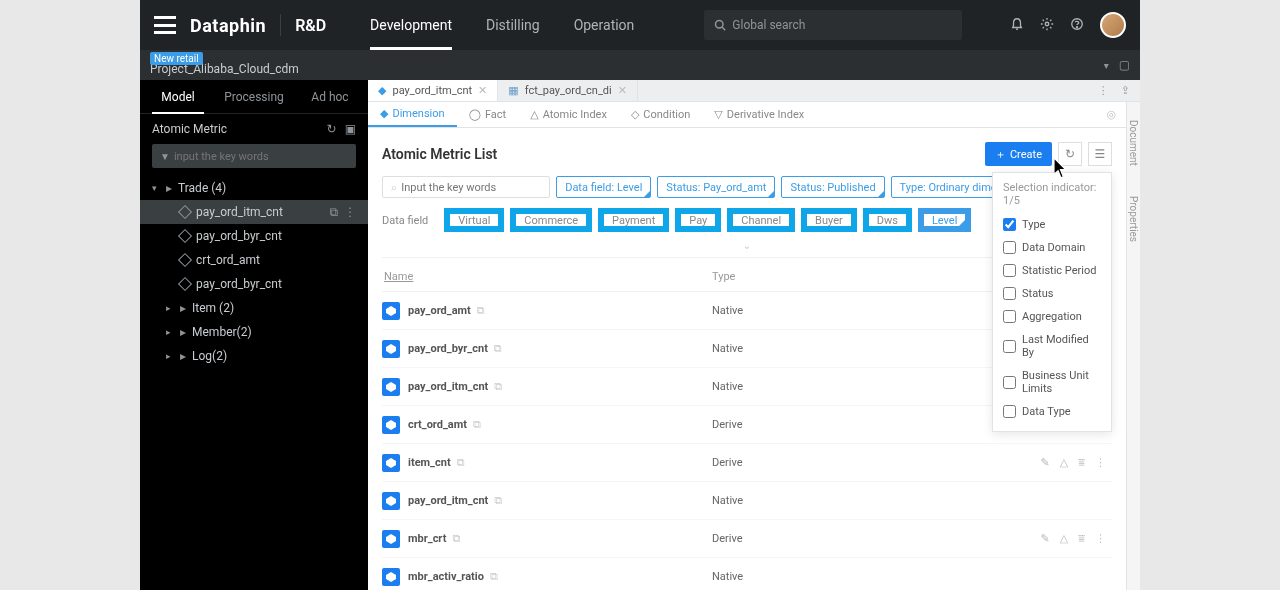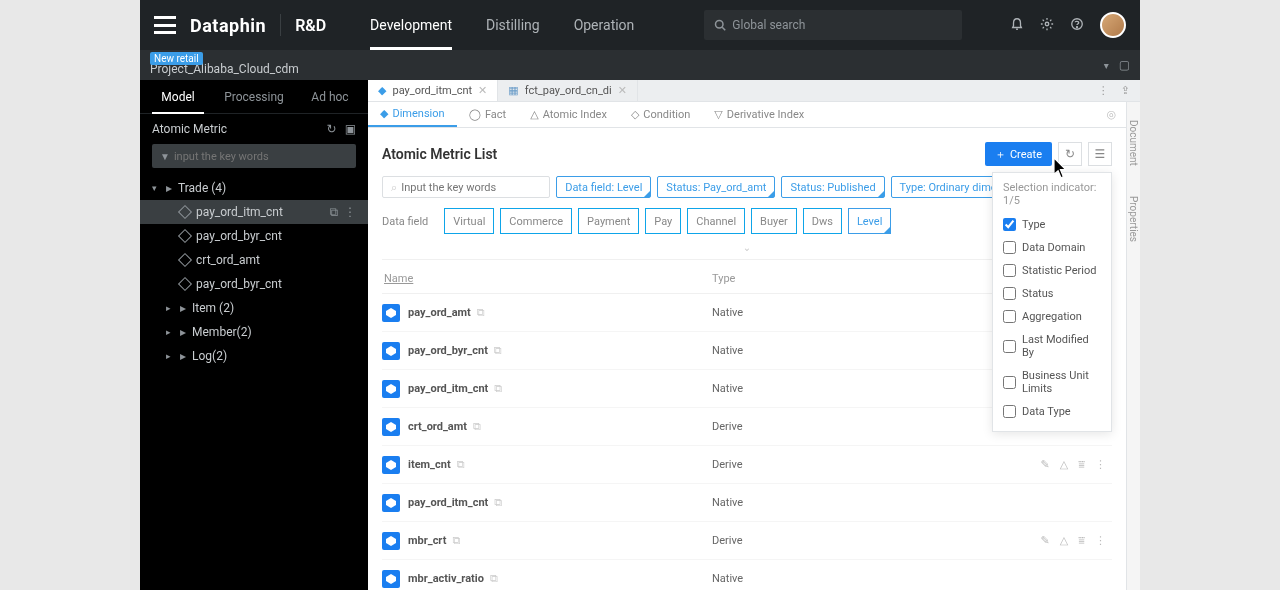--- a/index.html
+++ b/index.html
@@ -80,21 +80,21 @@
 .sq-btn { width: 24px; height: 24px; border: 1px solid #dcdfe2; background: #fff; margin-left: 6px; display: flex; align-items: center; justify-content: center; color: #888; cursor: pointer; font-size: 12px; }
 
 .filters-row { display: flex; align-items: center; gap: 6px; font-size: 11px; margin-bottom: 10px; }
 .kwinput { border: 1px solid #dcdfe2; height: 22px; padding: 0 8px; display: flex; align-items: center; flex: 0 0 124px; color: #bbb; border-radius: 2px; }
 .kwinput input { border: none; outline: none; font-size: 11px; flex: 1; margin-left: 4px; }
 .chip { border: 1px solid #3b9de8; color: #3b9de8; height: 22px; padding: 0 8px; display: flex; align-items: center; position: relative; border-radius: 2px; cursor: pointer; }
 .chip::after { content: ""; position: absolute; right: 0; bottom: 0; width: 0; height: 0; border-style: solid; border-width: 0 0 6px 6px; border-color: transparent transparent #3b9de8 transparent; }
 
 .datafield-row { display: flex; align-items: center; gap: 6px; font-size: 11px; margin-bottom: 8px; }
 .df-label { color: #888; margin-right: 10px; }
-.tag { border: 1px solid #0ea5e9; color: #888; height: 16px; padding: 12px 8px; display: flex; align-items: center; cursor: pointer; }
+.tag { border: 6px solid #0ea5e9; color: #888; height: 16px; padding: 6px 8px; display: flex; align-items: center; cursor: pointer; }
 .tag.sel { border-color: #3b9de8; color: #3b9de8; position: relative; }
 .tag.sel::after { content: ""; position: absolute; right: 0; bottom: 0; width: 0; height: 0; border-style: solid; border-width: 0 0 6px 6px; border-color: transparent transparent #3b9de8 transparent; }
 .expand-row { text-align: center; color: #ccc; font-size: 10px; cursor: pointer; padding-bottom: 6px; border-bottom: 1px solid #f0f0f0; }
 
 .list-head { display: flex; padding: 12px 0 8px; font-size: 11px; color: #999; border-bottom: 1px solid #f0f0f0; }
 .col-name { flex: 0 0 330px; padding-left: 2px; text-decoration: underline; }
 .col-type { flex: 1; }
 .list-body { overflow-y: auto; max-height: 330px; }
 .row { display: flex; align-items: center; min-height: 38px; border-bottom: 1px solid #f5f5f5; font-size: 11px; color: #555; }
 .row-icon { width: 18px; height: 18px; background: #1a7ef0; border-radius: 2px; display: flex; align-items: center; justify-content: center; margin-right: 8px; }

